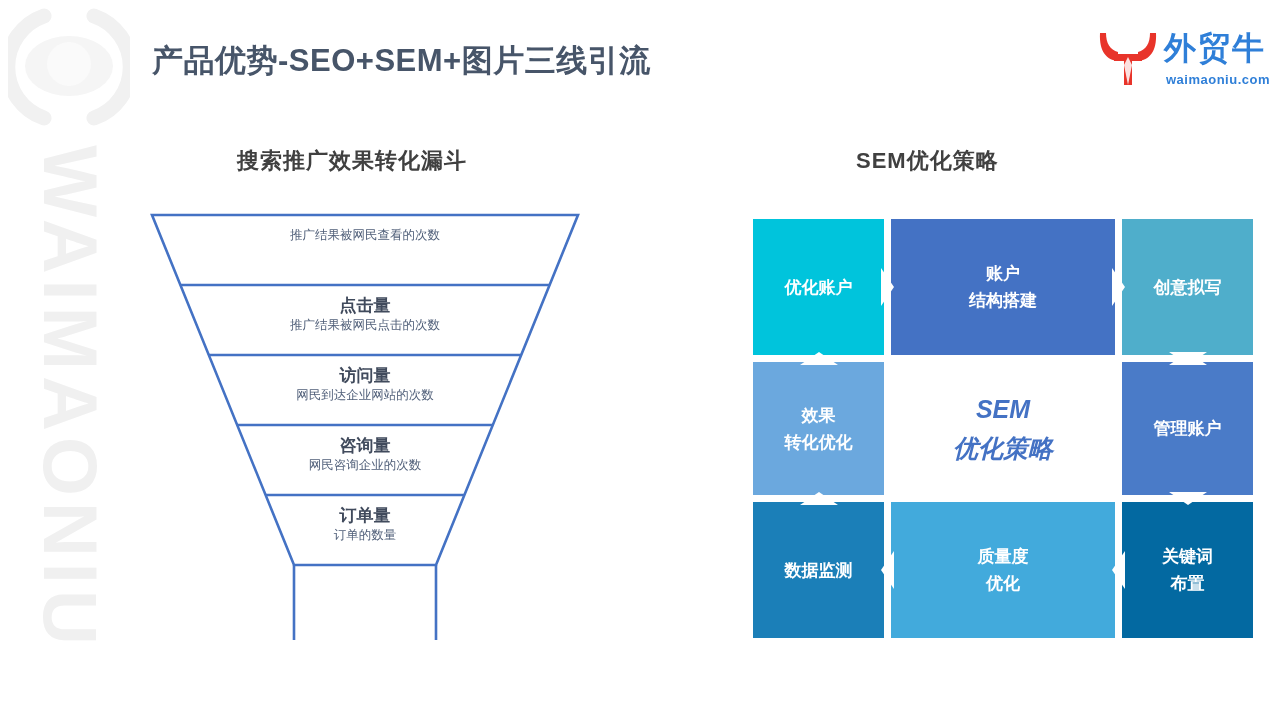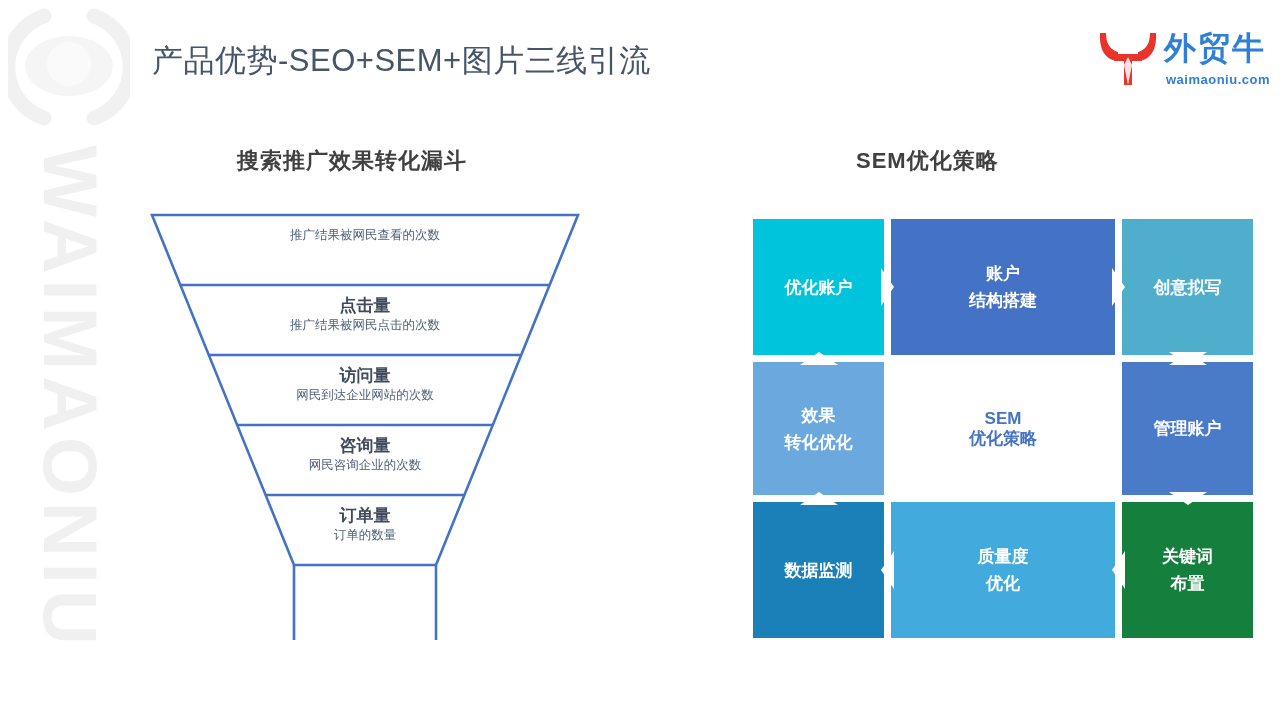--- a/index.html
+++ b/index.html
@@ -17,21 +17,21 @@
   #wm-text{
     position:absolute;left:-230px;top:360px;width:600px;
     transform:rotate(90deg);transform-origin:center center;
     font-size:76px;font-weight:bold;letter-spacing:6px;
     color:#f0f0f0;text-align:center;line-height:1;
     font-family:"Liberation Sans","DejaVu Sans",sans-serif;
   }
   
   #page-title{
     position:absolute;left:152px;top:40px;
-    font-size:31px;font-weight:normal;color:#475569;
+    font-size:31px;font-weight:bold;color:#475569;
     letter-spacing:0.5px;white-space:nowrap;
   }
   #logo{position:absolute;right:16px;top:26px;width:168px;height:72px;}
   #logo-mark{position:absolute;left:0;top:4px;width:64px;height:56px;}
   #logo-cn{
     position:absolute;left:68px;top:2px;
     font-size:32px;font-weight:bold;color:#2f7fd8;letter-spacing:2px;
     line-height:40px;white-space:nowrap;
   }
   #logo-domain{
@@ -67,21 +67,21 @@
   }
   .sem-cell{
     position:relative;
     display:flex;align-items:center;justify-content:center;
     text-align:center;
     font-size:17px;font-weight:bold;color:#ffffff;
     line-height:27px;
     overflow:visible;
   }
   .sem-cell.center{
-    color:#4472c4;background:#ffffff;font-size:17px;line-height:20px;
+    color:#4472c4;background:#ffffff;font-size:25px;line-height:39px;font-style:italic;
   }
   .sem-label{position:relative;z-index:2;white-space:pre-line;}
   
   .chev{position:absolute;z-index:3;pointer-events:none;}
   .chev.right{
     right:-10px;top:50%;transform:translateY(-50%);
     width:0;height:0;
     border-top:19px solid transparent;
     border-bottom:19px solid transparent;
     border-left:13px solid #ffffff;
@@ -213,19 +213,19 @@
     <span class="sem-label">数据监测</span>
     <span class="chev up"></span>
   </div>
 
   <div class="sem-cell" style="background: rgb(66, 170, 220);">
     <span class="sem-label">质量度
 优化</span>
     <span class="chev left"></span>
   </div>
 
-  <div class="sem-cell" style="background: #15803d;">
+  <div class="sem-cell" style="background: #0369a1;">
     <span class="sem-label">关键词
 布置</span>
     <span class="chev left"></span>
   </div>
 
 </div>
 
 </body></html>

